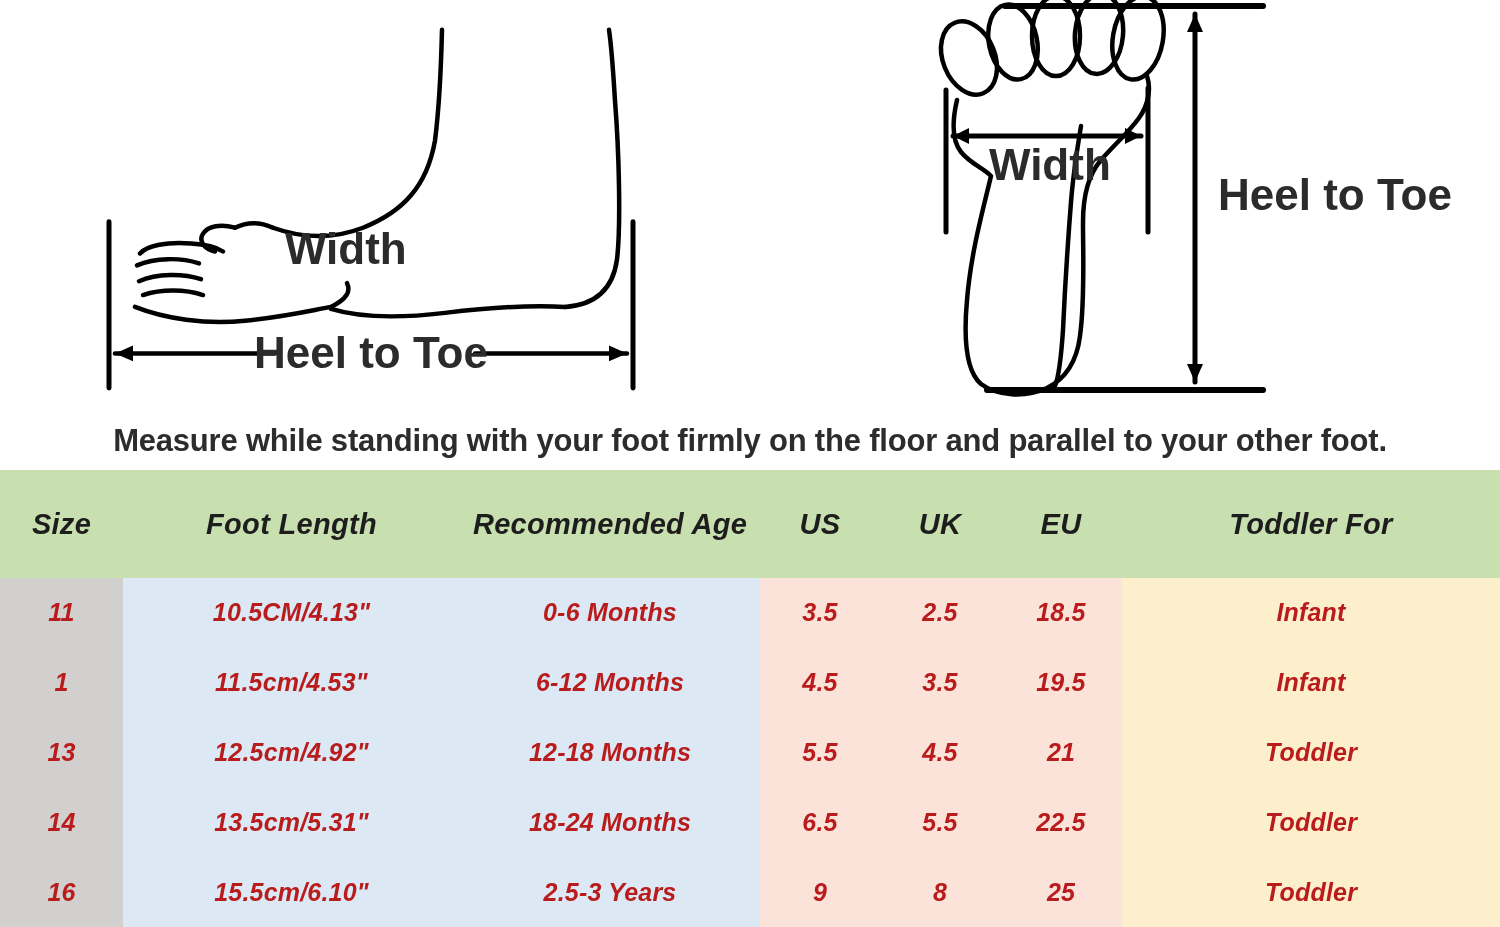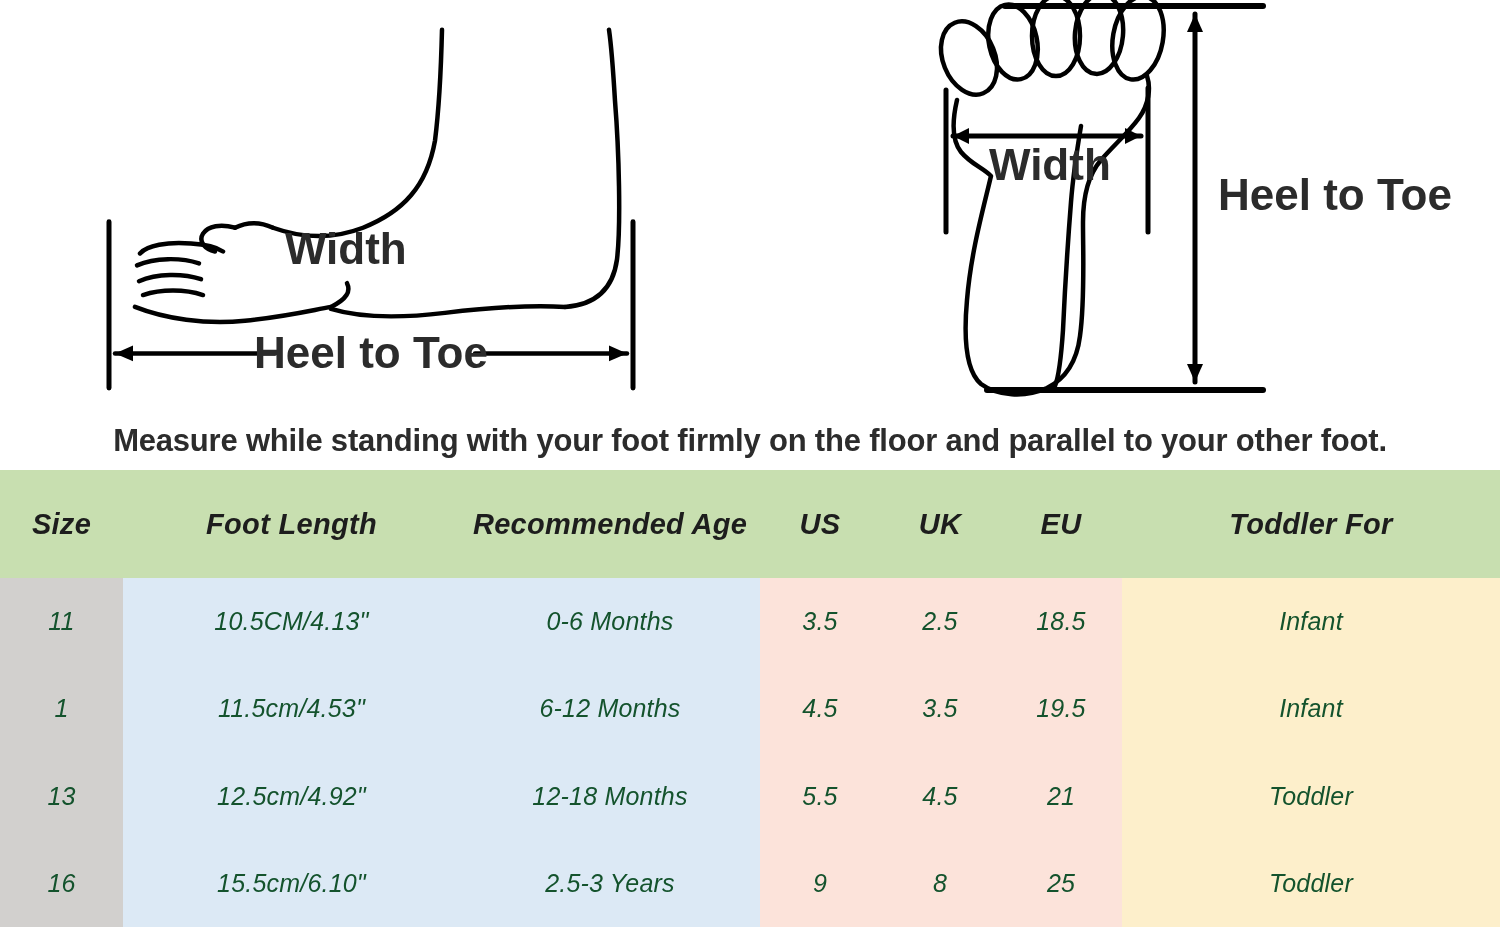--- a/index.html
+++ b/index.html
@@ -104,23 +104,23 @@
     font-size: 29px;
     font-weight: bold;
     font-style: italic;
     letter-spacing: 0.3px;
     margin-top: 47px;
   }
 
   #size-table tbody tr { height: 58px; }
   #size-table tbody td {
     font-size: 25px;
-    font-weight: normal;
+    font-weight: bold;
     font-style: italic;
-    color: #14532d;
+    color: #b91c1c;
     letter-spacing: 0.2px;
   }
 
   td.cell-size     { background: #d2d0ce; }
   td.cell-length   { background: #dce9f5; }
   td.cell-age      { background: #dce9f5; }
   td.cell-us,
   td.cell-uk,
   td.cell-eu       { background: #fce3da; }
   td.cell-suitable { background: #fdefcb; }
@@ -252,20 +252,29 @@
       <tr>
         <td class="cell-size">13</td>
         <td class="cell-length">12.5cm/4.92"</td>
         <td class="cell-age">12-18 Months</td>
         <td class="cell-us">5.5</td>
         <td class="cell-uk">4.5</td>
         <td class="cell-eu">21</td>
         <td class="cell-suitable">Toddler</td>
       </tr>
       <tr>
+        <td class="cell-size">14</td>
+        <td class="cell-length">13.5cm/5.31"</td>
+        <td class="cell-age">18-24 Months</td>
+        <td class="cell-us">6.5</td>
+        <td class="cell-uk">5.5</td>
+        <td class="cell-eu">22.5</td>
+        <td class="cell-suitable">Toddler</td>
+      </tr>
+      <tr>
         <td class="cell-size">16</td>
         <td class="cell-length">15.5cm/6.10"</td>
         <td class="cell-age">2.5-3 Years</td>
         <td class="cell-us">9</td>
         <td class="cell-uk">8</td>
         <td class="cell-eu">25</td>
         <td class="cell-suitable">Toddler</td>
       </tr>
     </tbody>
   </table>

